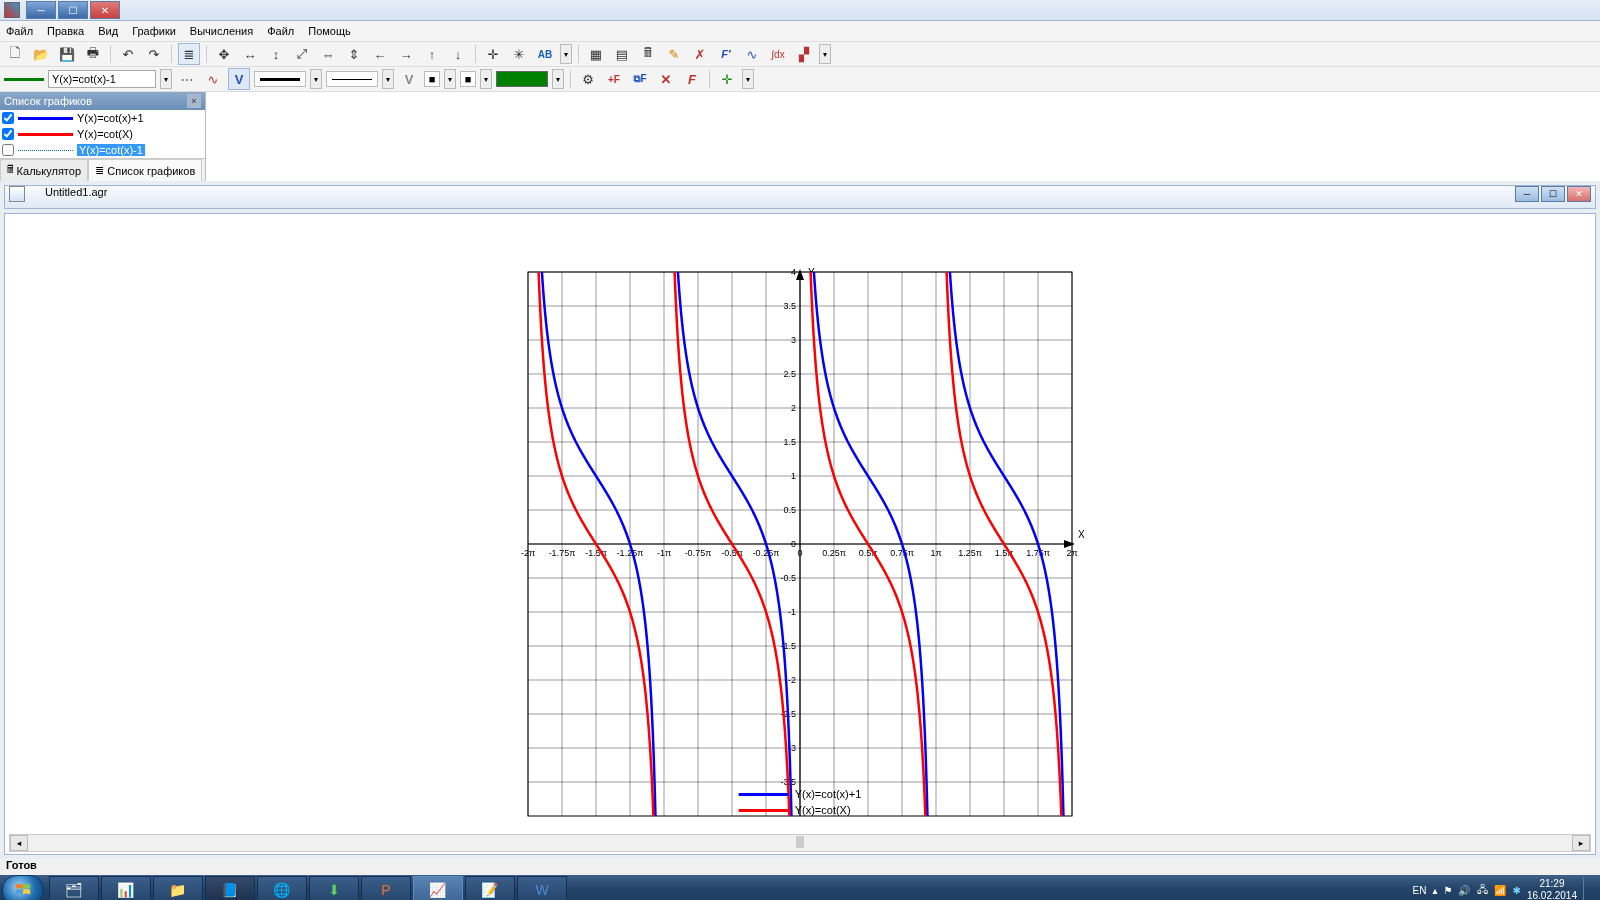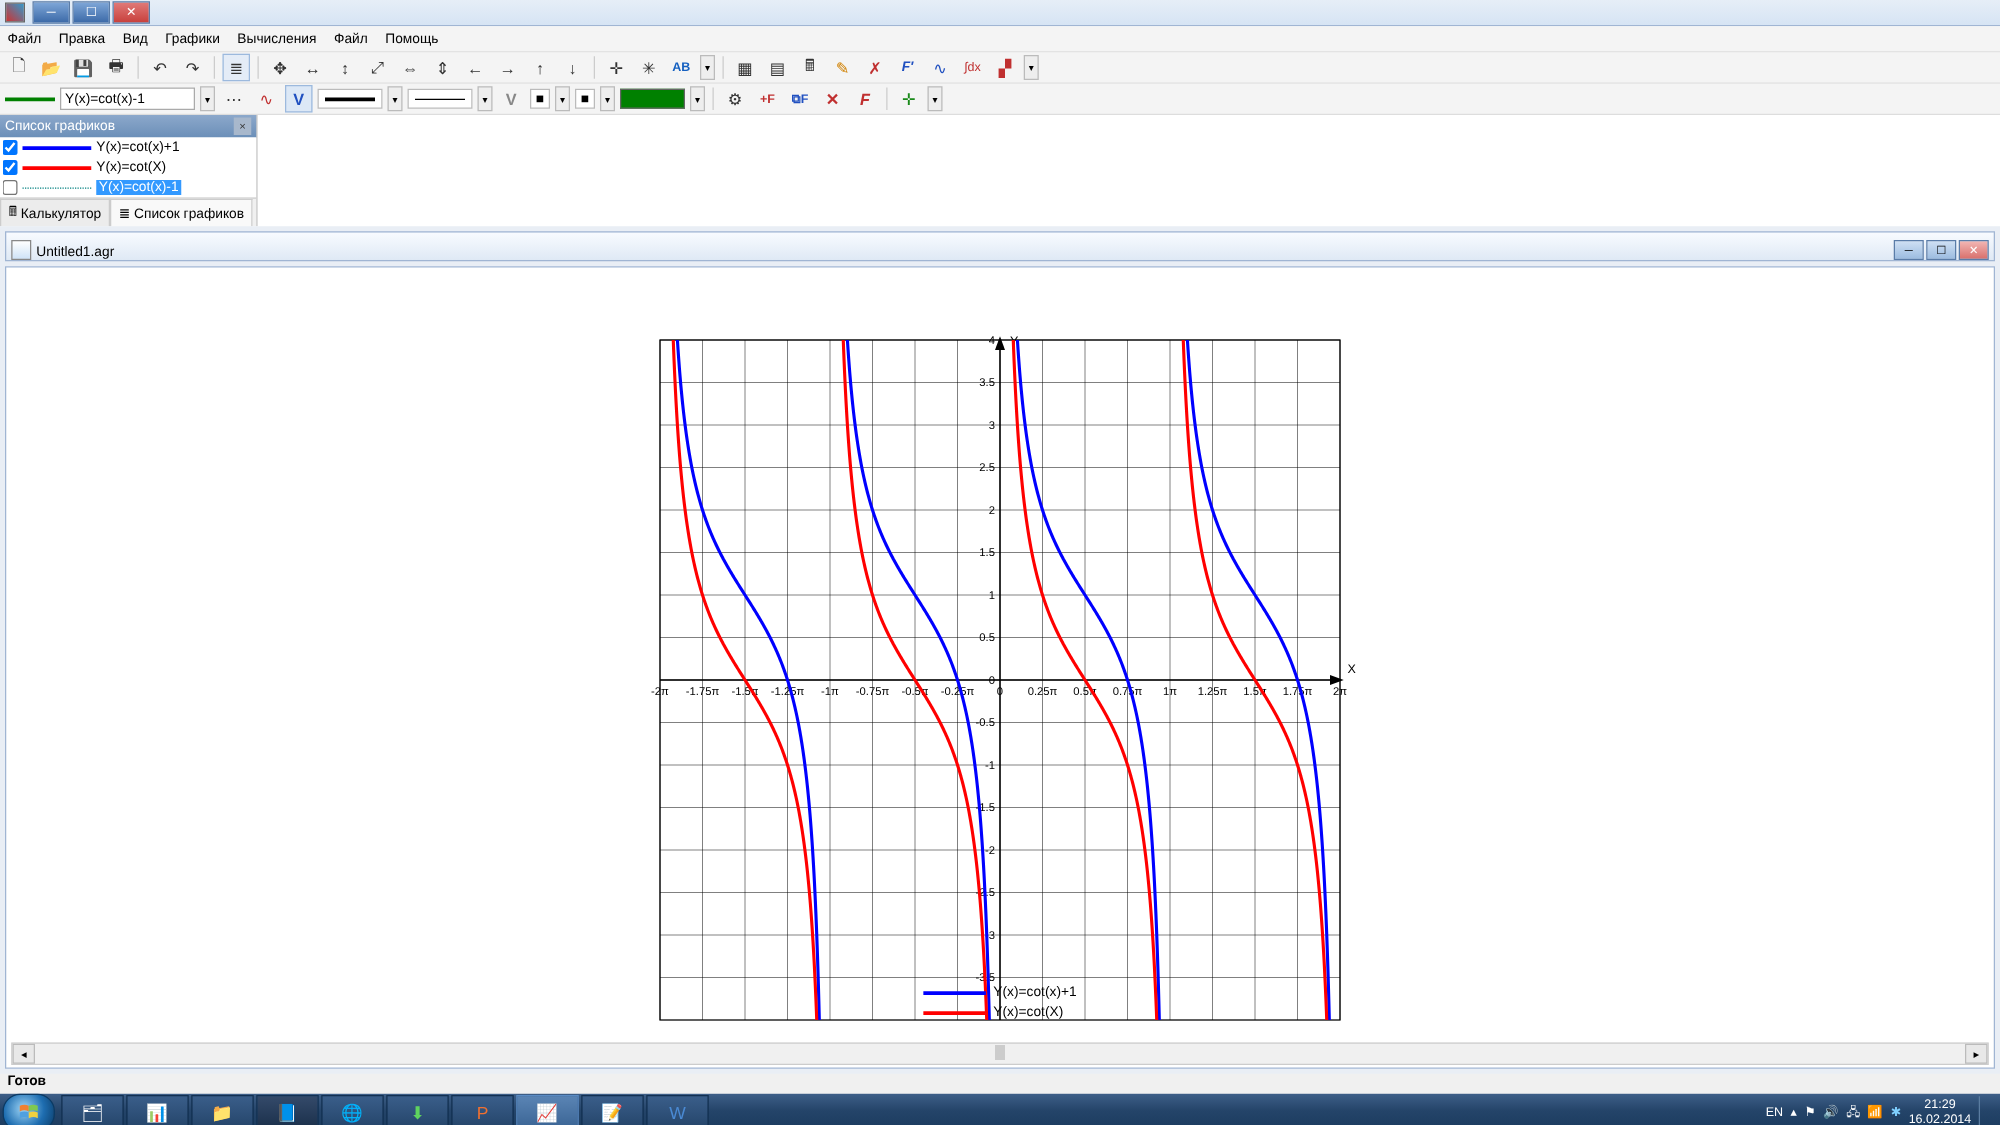--- a/index.html
+++ b/index.html
@@ -28,21 +28,21 @@
 .panel-header .x{width:14px;height:14px;display:flex;align-items:center;justify-content:center;background:#a8b8cc;color:#333;font-size:9px;}
 .func-list{flex:1;background:#fff;overflow:auto;}
 .func-item{display:flex;align-items:center;height:16px;padding:0 2px;gap:4px;}
 .func-item input[type=checkbox]{width:12px;height:12px;margin:0;}
 .func-line{width:55px;height:0;}
 .func-item .sel{background:#3399ff;color:#fff;padding:0 2px;}
 .sidebar-tabs{height:22px;border-top:1px solid #ccc;background:#f0f0f0;display:flex;}
 .side-tab{padding:2px 6px;border:1px solid #ccc;border-bottom:none;background:#f9f9f9;display:flex;align-items:center;gap:3px;font-size:11px;}
 .side-tab.inactive{background:#ececec;}
 .main{flex:1;display:flex;flex-direction:column;position:relative;background:#e9eef5;}
-.doc-titlebar{height:22px;margin:4px;background:linear-gradient(#f8fbff,#dfe9f5);border:1px solid #a0b5d3;display:flex;align-items:flex-end;padding:0 4px;gap:4px;}
+.doc-titlebar{height:22px;margin:4px;background:linear-gradient(#f8fbff,#dfe9f5);border:1px solid #a0b5d3;display:flex;align-items:flex-start;padding:0 4px;gap:20px;}
 .doc-titlebar .doc-icon{width:14px;height:14px;display:inline-block;border:1px solid #888;background:linear-gradient(#fff,#cfe3f7);}
 .doc-btns{margin-left:auto;display:flex;gap:2px;}
 .doc-btn{width:22px;height:14px;border:1px solid #5a7ca8;background:linear-gradient(#cfe0f4,#9cbce0);font-size:9px;display:flex;align-items:center;justify-content:center;}
 .doc-btn.close{background:linear-gradient(#f2b6b4,#d8706c);color:#fff;}
 .canvas-wrap{flex:1;margin:0 4px 4px 4px;background:#fff;border:1px solid #a0b5d3;position:relative;overflow:hidden;}
 .scroll-h{position:absolute;left:4px;right:4px;bottom:2px;height:16px;background:#f0f0f0;border:1px solid #ccc;}
 .scroll-h .thumb{position:absolute;left:50%;top:1px;width:8px;height:12px;background:#ccc;transform:translateX(-50%);}
 .scroll-h .arr-l,.scroll-h .arr-r{position:absolute;top:0;width:16px;height:14px;background:#e8e8e8;border:1px solid #bbb;display:flex;align-items:center;justify-content:center;font-size:9px;}
 .scroll-h .arr-l{left:0;} .scroll-h .arr-r{right:0;}
 .statusbar{height:20px;background:#f0f0f0;border-top:1px solid #ccc;display:flex;align-items:center;padding:0 6px;font-weight:bold;}

